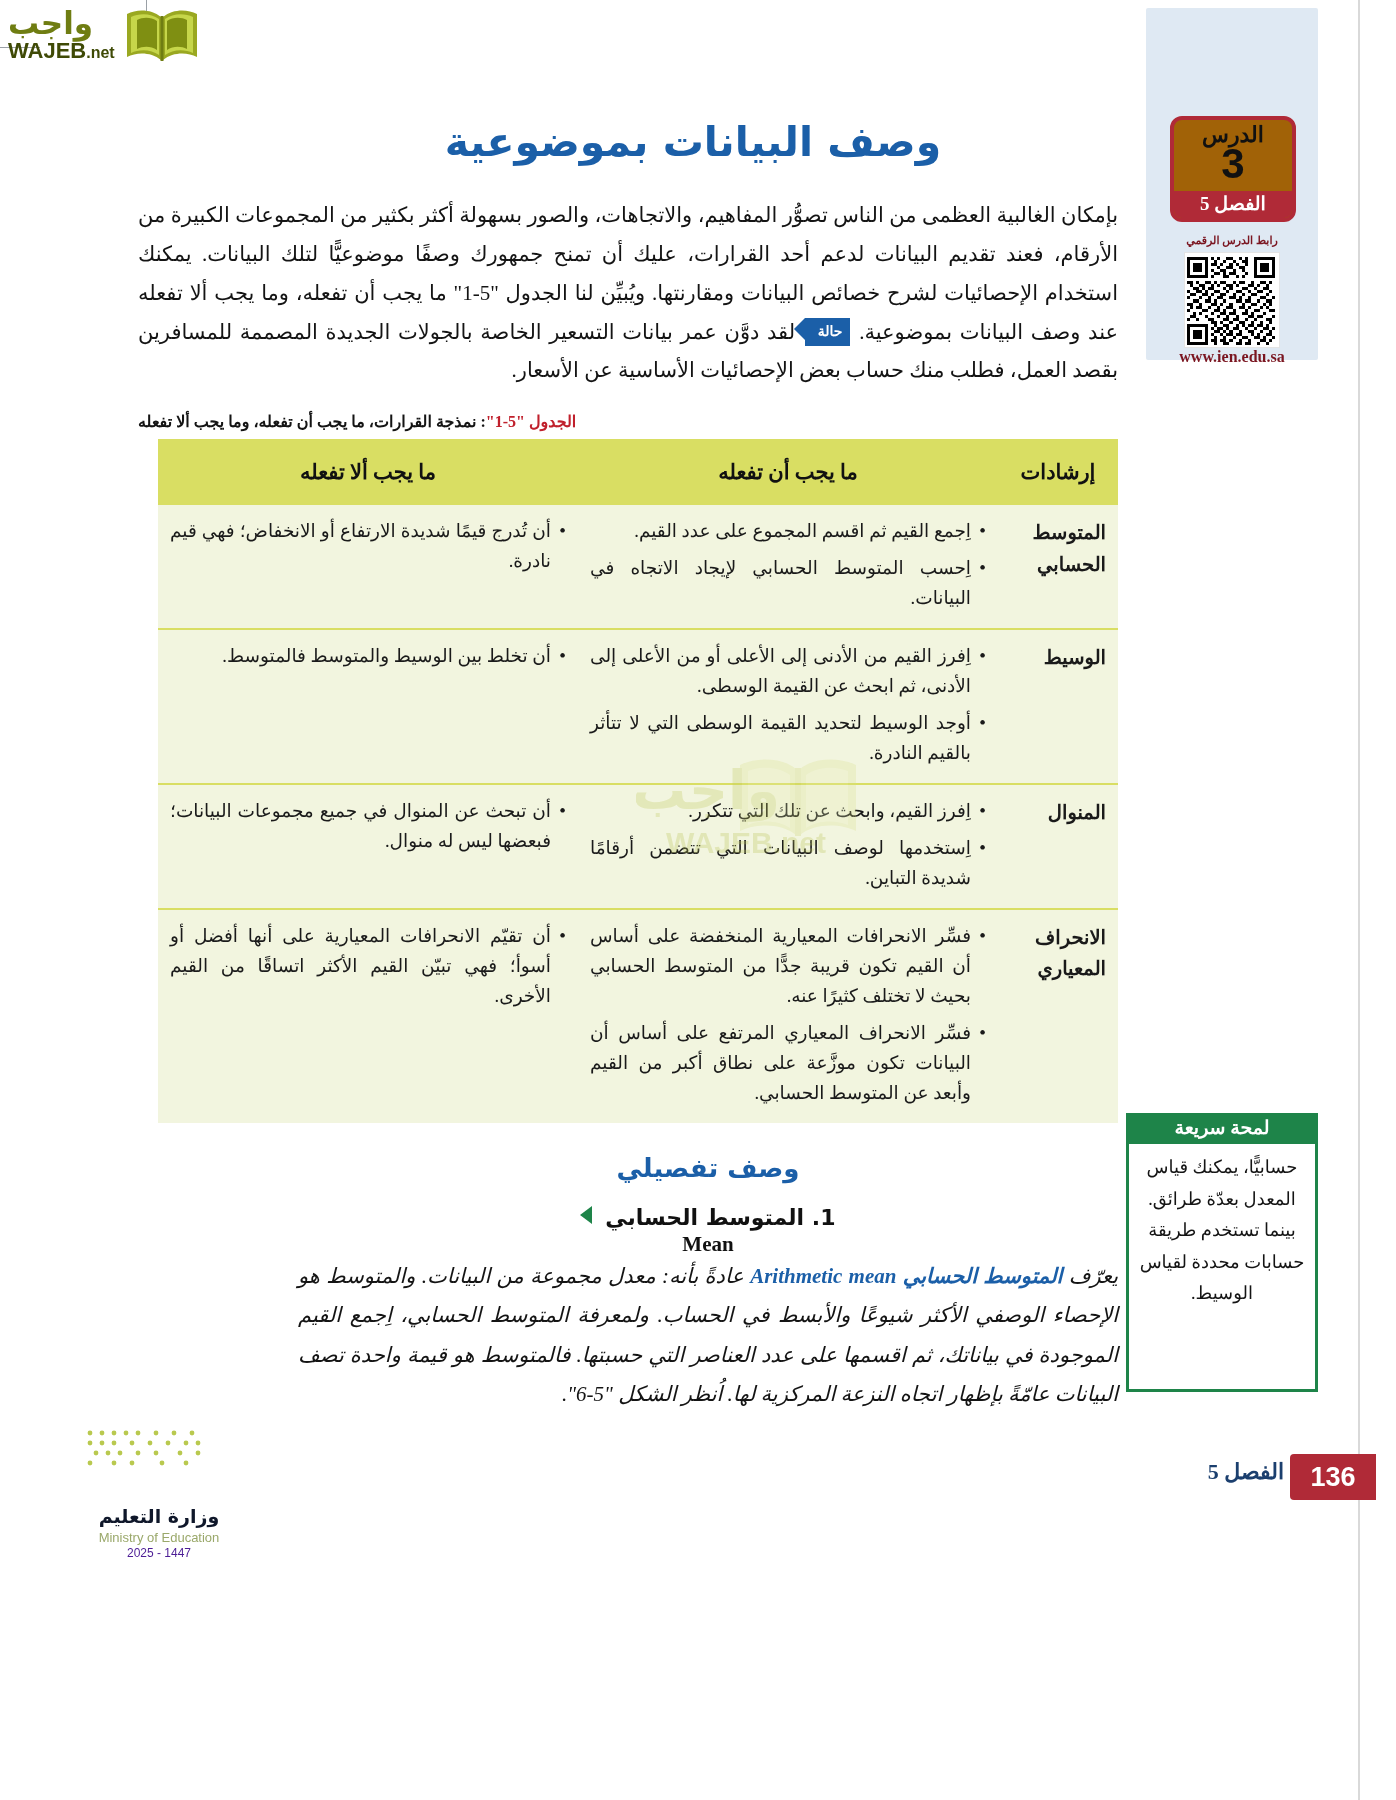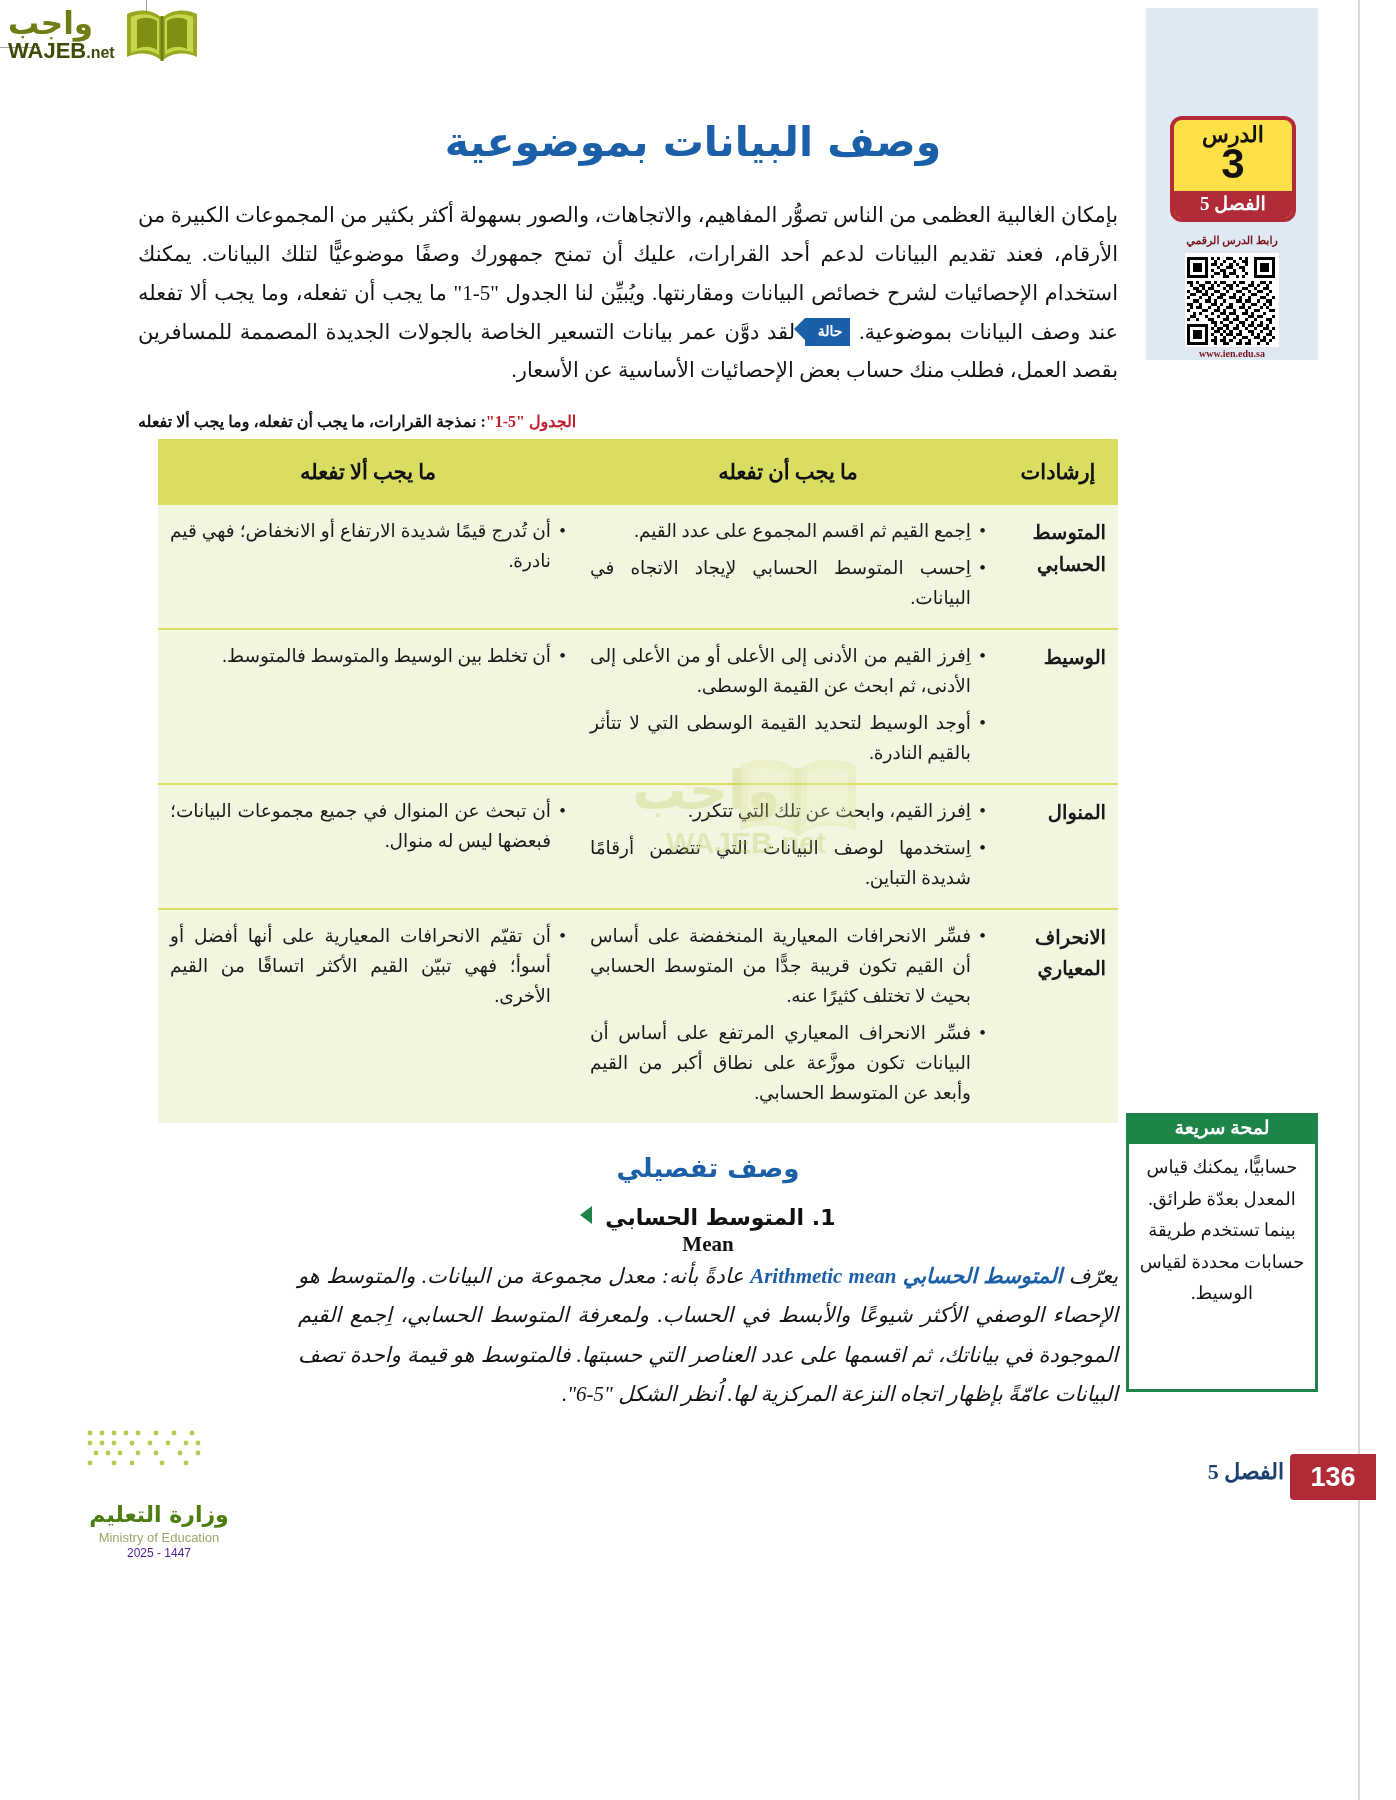--- a/index.html
+++ b/index.html
@@ -59,21 +59,21 @@
     position: absolute; top: 8px; right: 78px;
     width: 172px; height: 352px;
     background: #dfe9f3;
     border-radius: 2px;
   }
   .lesson-box {
     position: absolute; top: 108px; right: 22px;
     width: 126px; height: 106px;
     border: 4px solid #b02a37;
     border-radius: 12px;
-    background: #fde047;
+    background: #a16207;
     overflow: hidden;
   }
   .lesson-box .lbl {
     text-align: center;
     font-family: "Liberation Serif", serif;
     font-weight: bold; font-size: 22px; color: #111;
     margin-top: 3px; line-height: 1.05;
   }
   .lesson-box .num {
     text-align: center;
@@ -97,21 +97,21 @@
   .qr-box {
     position: absolute; top: 244px; right: 38px;
     width: 96px; height: 96px;
     background: #fff; padding: 4px;
     border: 1px solid #e4e4e4;
   }
   .qr-url {
     position: absolute; top: 340px; right: 24px; width: 124px;
     text-align: center;
     font-family: "Liberation Serif", serif;
-    font-weight: bold; font-size: 10px; color: #7a1520;
+    font-weight: bold; font-size: 16px; color: #7a1520;
   }
 
   
   .main {
     position: absolute; top: 0; right: 268px;
     width: 1000px;
   }
 
   .page-title {
     margin-top: 118px;
@@ -310,21 +310,21 @@
   }
   .moe {
     position: absolute;
     bottom: 240px; right: 1122px;
     width: 230px;
     text-align: center;
     direction: rtl;
   }
   .moe-ar {
     font-family: "DejaVu Sans", sans-serif;
-    font-weight: bold; font-size: 22px; color: #4d7c0f;
+    font-weight: bold; font-size: 19px; color: #0f172a;
     letter-spacing: 1px;
   }
   .moe-en {
     font-family: "Liberation Sans", sans-serif;
     font-size: 13px; color: #9aa86a; margin-top: 3px;
     direction: ltr;
   }
   .moe-yr {
     font-family: "Liberation Sans", sans-serif;
     font-size: 12px; color: #4c1d95; margin-top: 1px;

